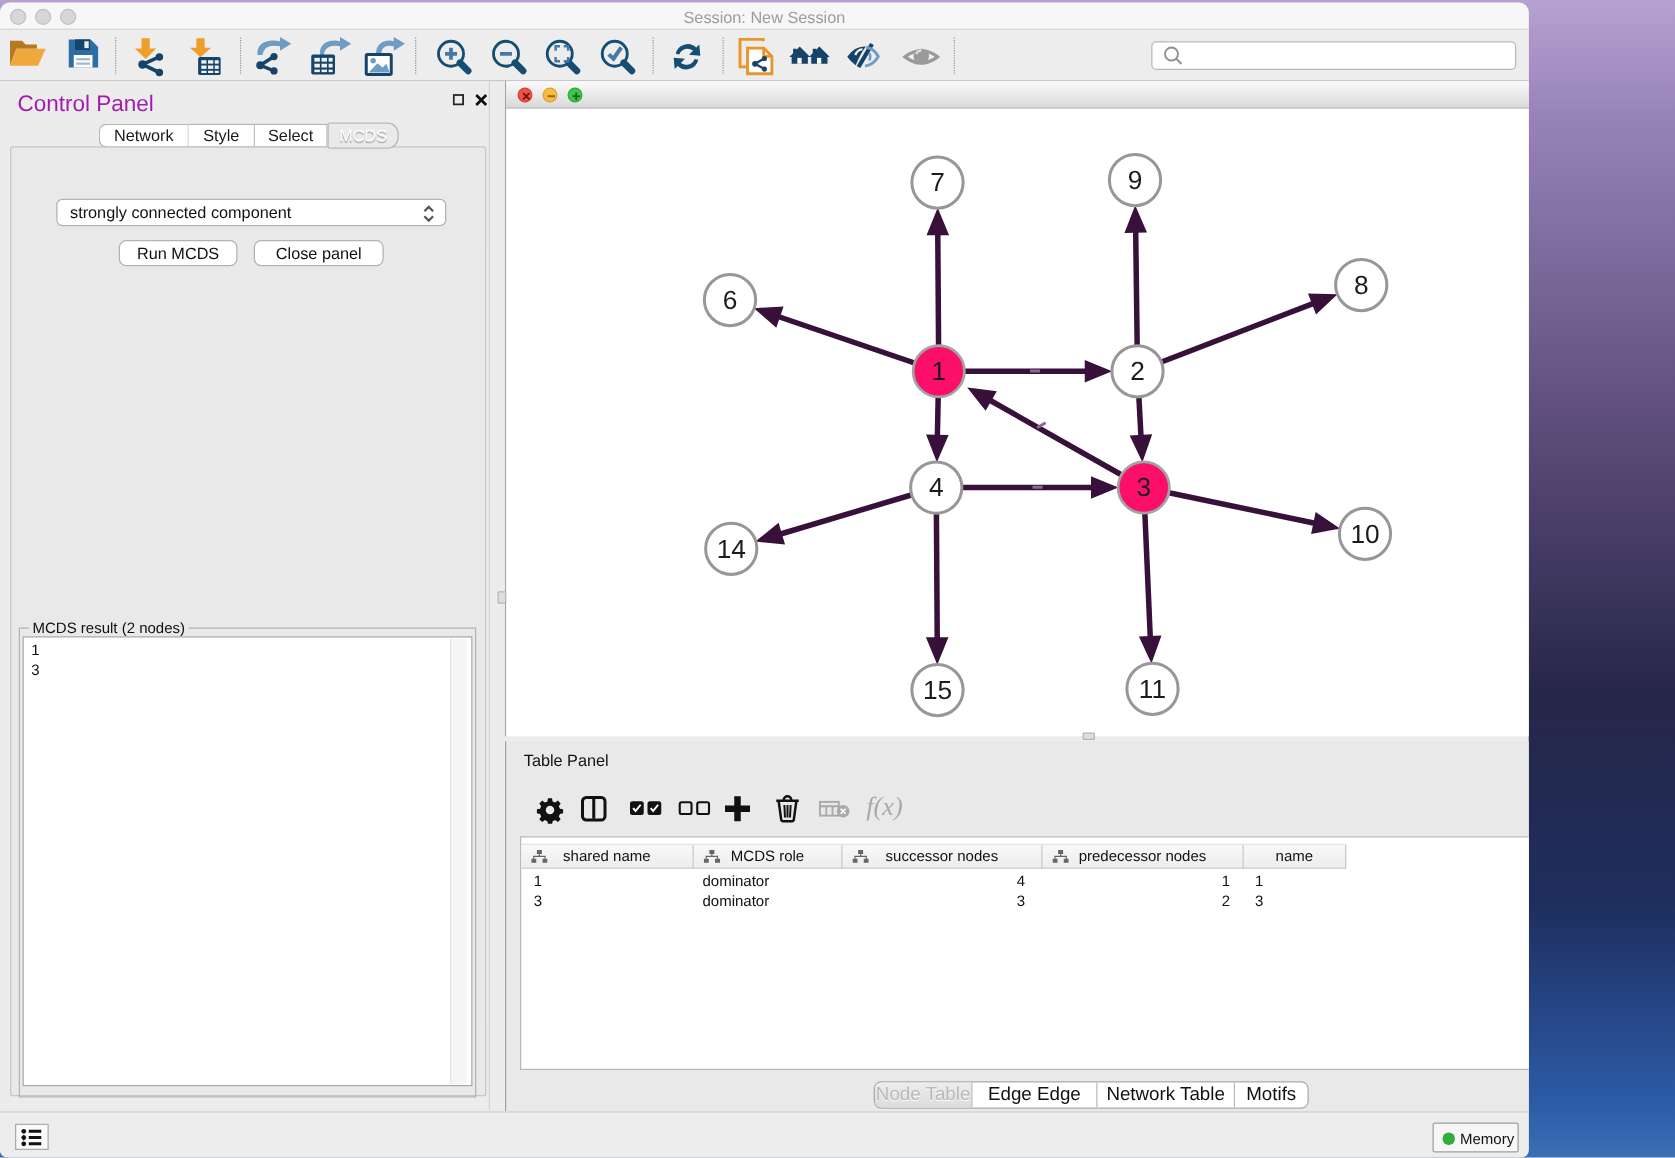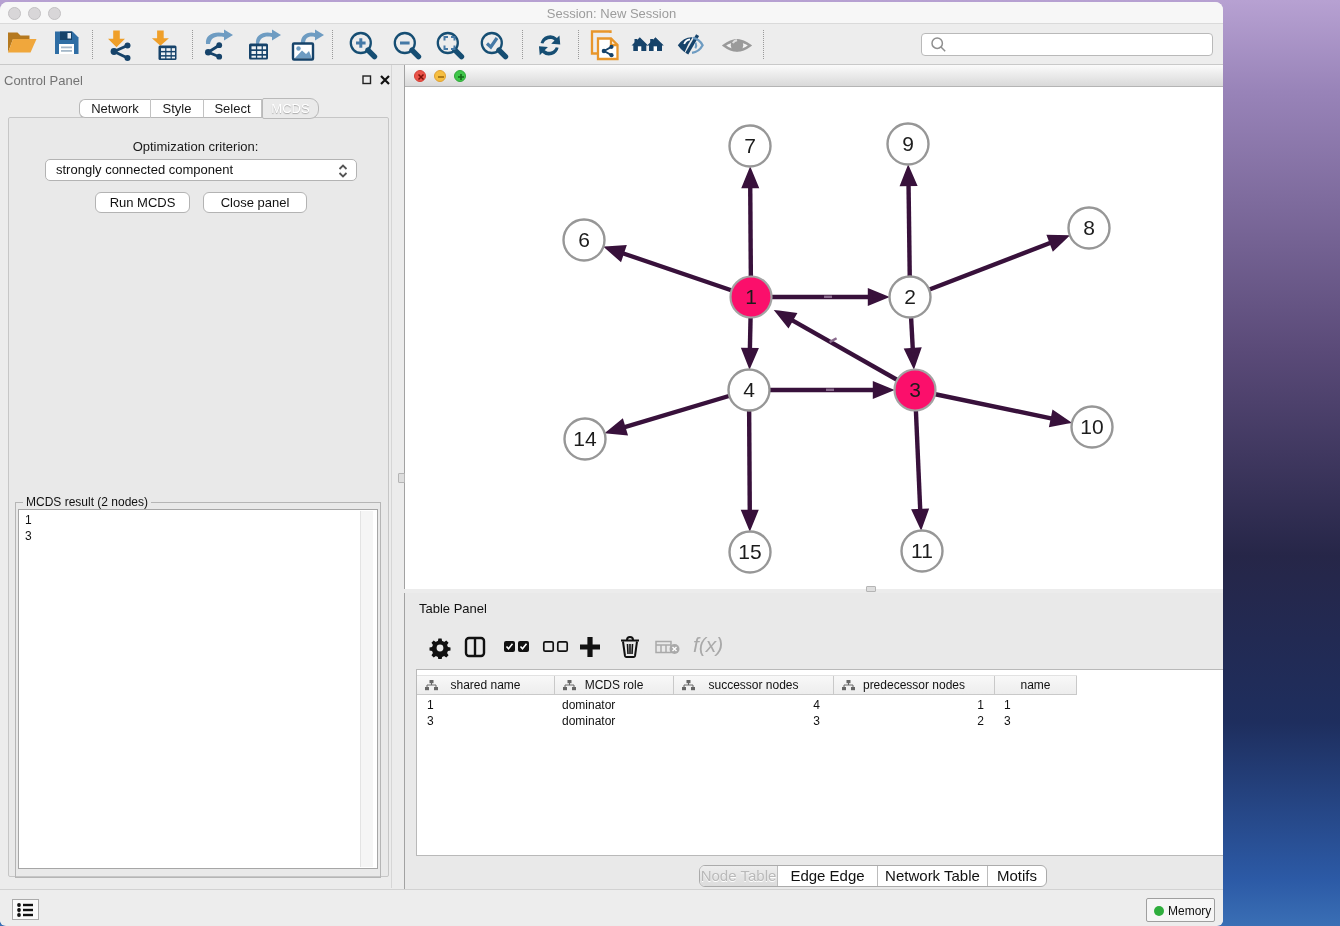--- a/index.html
+++ b/index.html
@@ -11,21 +11,21 @@
 .tl{position:absolute;top:5px;width:13px;height:13px;border-radius:50%;background:#d8d6d8;border:1px solid #c2c0c2}
 .title{position:absolute;top:4px;left:0;width:100%;text-align:center;font-size:13px;color:#9c9c9c}
 #toolbar{position:absolute;left:0;top:21px;width:100%;height:42px;background:#ededed;border-top:1px solid #dadada;border-bottom:1px solid #c9c9c9}
 .sep{position:absolute;top:6px;height:29px;width:0;border-left:1px dotted #999}
 .ticon{position:absolute;top:0px}
 #search{position:absolute;right:10px;top:9px;width:292px;height:23px;background:#fff;border:1px solid #b9b9b9;border-radius:4px}
 #search svg{position:absolute;left:8px;top:2px}
 .wbtn{position:absolute}
 
 #cp{position:absolute;left:0;top:63px;width:392px;height:823px;background:#ececec;border-right:1px solid #d6d6d6}
-#cp .hdr{position:absolute;left:4px;top:8px;font-size:13px;color:#737373}
+#cp .hdr{position:absolute;left:14px;top:8px;font-size:18px;color:#a21caf}
 #cpbox{position:absolute;left:8px;top:52px;width:381px;height:760px;background:#e9e9e9;border:1px solid #c6c6c6;border-radius:2px}
 #tabs{position:absolute;left:79px;top:97px;height:19px;z-index:3;display:flex}
 #tabs .tab{height:19px;line-height:18px;font-size:13px;color:#1a1a1a;text-align:center;background:#fff;border-top:1px solid #b7b7b7;border-bottom:1px solid #b7b7b7;border-right:1px solid #c2c2c2}
 #tabs .tab:first-child{border-left:1px solid #b7b7b7;border-radius:6px 0 0 6px}
 #tabs .tab.sel{background:#eaeaea;border:1px solid #b9b9b9;border-radius:2px 9px 9px 2px;height:21px;margin-top:-1px;line-height:20px;color:#fff;text-shadow:0 1px 1px #a8a8a8}
 .optlabel{position:absolute;left:0;top:20px;width:379px;text-align:center;font-size:13px;color:#1a1a1a}
 #combo{position:absolute;left:36px;top:41px;width:312px;height:22px;background:#fff;border:1px solid #b3b3b3;border-radius:5px;font-size:13px;color:#111;line-height:20px;padding-left:10px}
 .btn{position:absolute;top:74px;height:21px;background:#fff;border:1px solid #b3b3b3;border-radius:6px;font-size:13px;color:#111;text-align:center;line-height:19px}
 #grp{position:absolute;left:6px;top:384px;width:366px;height:376px;border:1px solid #b5b5b5}
 #grplbl{position:absolute;left:7px;top:-7px;background:#e9e9e9;padding:0 3px;font-size:12px;color:#111;line-height:13px}
@@ -208,21 +208,20 @@
 </div>
 <div id="cp">
  <div class="hdr">Control Panel</div>
  <svg class="wbtn" style="left:362px;top:10px" width="10" height="10" viewBox="0 0 10 10">
           <rect x="1" y="1" width="7.5" height="7.5" fill="none" stroke="#222" stroke-width="1.4"></rect>
         </svg>
  <svg class="wbtn" style="left:379px;top:9px" width="12" height="12" viewBox="0 0 12 12">
           <path d="M2 2 L10 10 M10 2 L2 10" stroke="#111" stroke-width="2.2"></path>
         </svg>
  <div id="cpbox">
-  <div class="optlabel" style="position:absolute;left:0;top:21px;width:373px">Optimization criterion:</div>
   <div id="combo" style="top:41px;left:36px">strongly connected component
    <svg style="position:absolute;right:7px;top:3px" width="12" height="16" viewBox="0 0 12 16">
               <path d="M2.5 6 L6 2.5 L9.5 6" fill="none" stroke="#555" stroke-width="1.8"></path>
               <path d="M2.5 10 L6 13.5 L9.5 10" fill="none" stroke="#555" stroke-width="1.8"></path>
             </svg>
   </div>
   <div class="btn" style="left:86px;width:95px;top:74px">Run MCDS</div>
   <div class="btn" style="left:194px;width:104px;top:74px">Close panel</div>
   <div id="grp">
    <div id="grplbl">MCDS result (2 nodes)</div>
@@ -355,21 +354,21 @@
   <path d="M9.5 9 L10 19 M12 9 V19 M14.5 9 L14 19" stroke="#111" stroke-width="1.6"></path>
  </svg>
  <svg style="position:absolute;left:250px;top:47px" width="26" height="15" viewBox="0 0 26 15">
   <g fill="none" stroke="#a9a9a9" stroke-width="1.5">
             <rect x="1" y="1.5" width="15" height="11"></rect>
             <path d="M1 5 H16 M6 5 V12.5 M11 5 V12.5"></path>
           </g>
   <circle cx="19.5" cy="9" r="5" fill="#a9a9a9"></circle>
           <path d="M17.5 7 L21.5 11 M21.5 7 L17.5 11" stroke="#fff" stroke-width="1.4"></path>
  </svg>
- <div style="position:absolute;left:288px;top:40px;width:50px;font-size:21px;color:#a9a9a9;font-family:Liberation Sans, sans-serif;font-style:italic">f(x)</div>
+ <div style="position:absolute;left:288px;top:40px;width:50px;font-size:21px;color:#a9a9a9;font-family:Liberation Serif, serif;font-style:italic">f(x)</div>
  <div id="tbl">
   <div id="thead">
    <div class="th" style="left:0;width:138px"><svg class="hicon" width="13" height="11" viewBox="0 0 13 11">
                 <g fill="#666">
                   <rect x="4.5" y="0" width="4" height="3.2"></rect>
                   <rect x="0" y="7" width="4" height="3.2"></rect>
                   <rect x="9" y="7" width="4" height="3.2"></rect>
                   <path d="M6.5 3 V5 M2 7 V5 H11 V7" stroke="#666" fill="none" stroke-width="1"></path>
                 </g>
               </svg>shared name</div>

